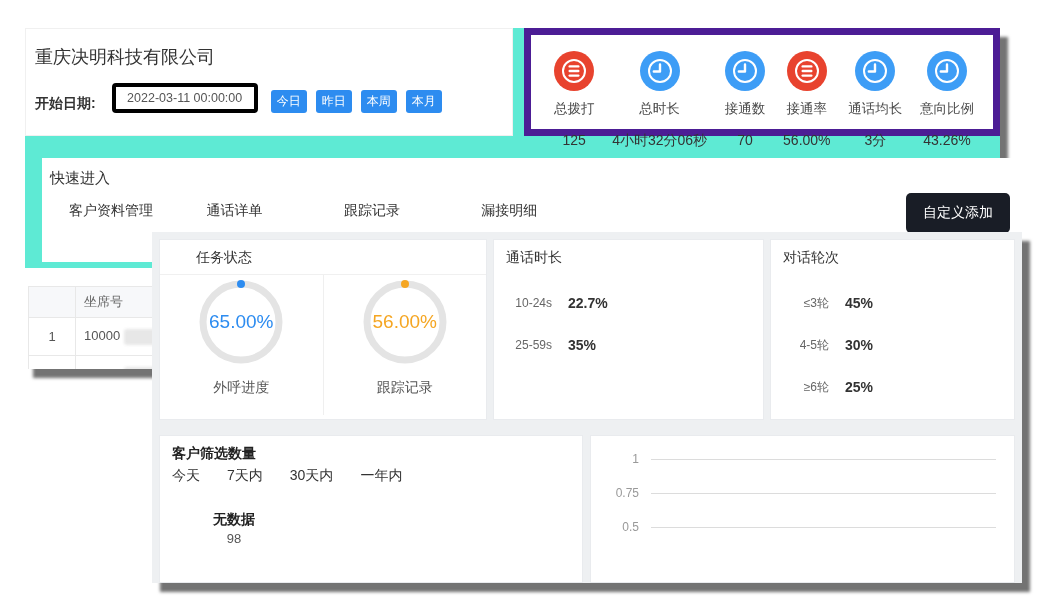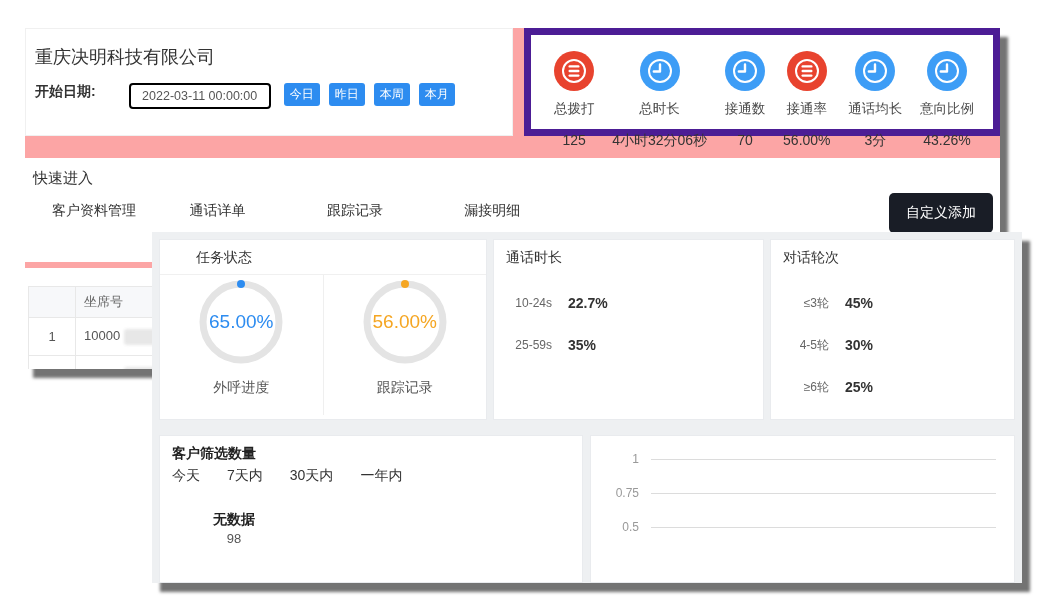--- a/index.html
+++ b/index.html
@@ -1,32 +1,32 @@
 <!DOCTYPE html>
 <html><head>
 <meta charset="utf-8">
 <style>
   html,body{margin:0;padding:0;background:#fff;}
   body{width:1042px;height:616px;font-family:"Liberation Sans","DejaVu Sans",sans-serif;overflow:hidden;}
   .canvas{position:relative;width:1042px;height:616px;background:#fff;}
 
   
-  .cardA{position:absolute;left:25px;top:28px;width:975px;height:341px;background:#fca5a5;
+  .cardA{position:absolute;left:25px;top:28px;width:975px;height:341px;background:#5eead4;
          box-shadow:8px 9px 3px rgba(0,0,0,0.55);z-index:1;}
   .sub{position:absolute;background:#fff;box-sizing:border-box;}
   .sub-hl{left:0;top:0;width:488px;height:108px;border:1px solid #f0f0f0;}
   .sub-hr{left:499px;top:0;width:476px;height:108px;border:7px solid #4c1d95;}
-  .sub-quick{left:0;top:130px;width:975px;height:104px;}
+  .sub-quick{left:17px;top:130px;width:975px;height:104px;}
   .sub-table{left:0;top:240px;width:975px;height:101px;overflow:hidden;}
 
   .company{font-size:18px;color:#333;padding:16px 0 0 9px;}
-  .daterow{display:flex;align-items:flex-start;margin:14px 0 0 9px;}
+  .daterow{display:flex;align-items:flex-end;margin:14px 0 0 9px;}
   .datelabel{font-size:14px;color:#333;font-weight:600;}
-  .dateinput{width:138px;height:22px;line-height:22px;border:2px solid #000000;border-radius:4px;
-             margin-left:33px;font-size:12.5px;color:#555;text-align:center;background:#fff;}
+  .dateinput{width:138px;height:22px;line-height:22px;border:4px solid #000000;border-radius:4px;
+             margin-left:16px;font-size:12.5px;color:#555;text-align:center;background:#fff;}
   .qd{width:36px;height:23px;margin-left:9px;border:none;border-radius:3px;background:#2d8cf0;
       color:#fff;font-size:12px;font-family:inherit;cursor:pointer;padding:0;}
   .qd:first-of-type{margin-left:13px;}
 
   .stats{display:flex;justify-content:space-around;align-items:flex-start;padding:16px 10px 0 14px;}
   .stat{display:flex;flex-direction:column;align-items:center;}
   .ic{width:40px;height:40px;border-radius:50%;display:flex;align-items:center;justify-content:center;}
   .ic-red{background:#e8432e;}
   .ic-blue{background:#3d9df6;}
   .stat .lb{margin-top:9px;font-size:13.5px;color:#4a4a4a;white-space:nowrap;}

